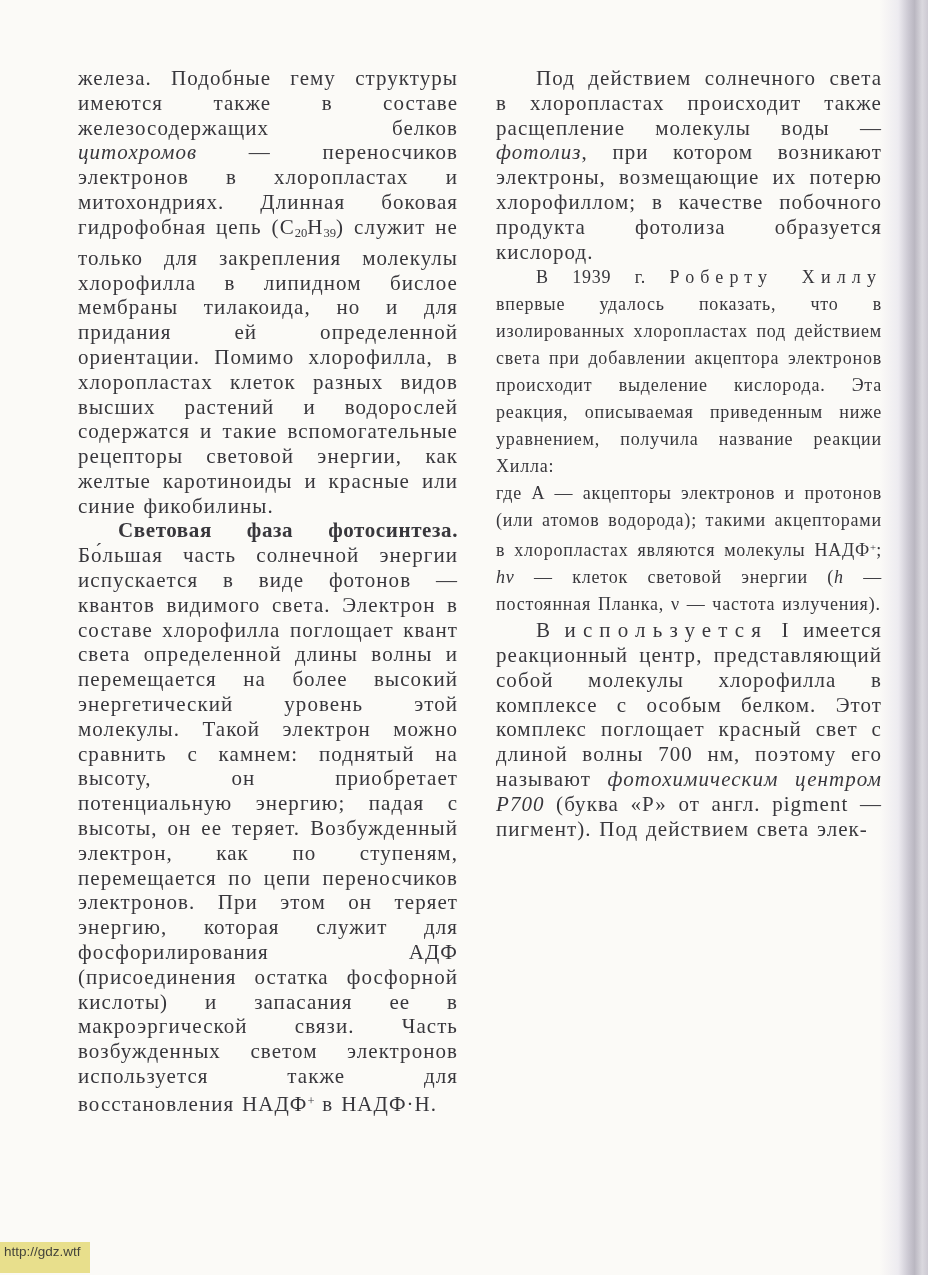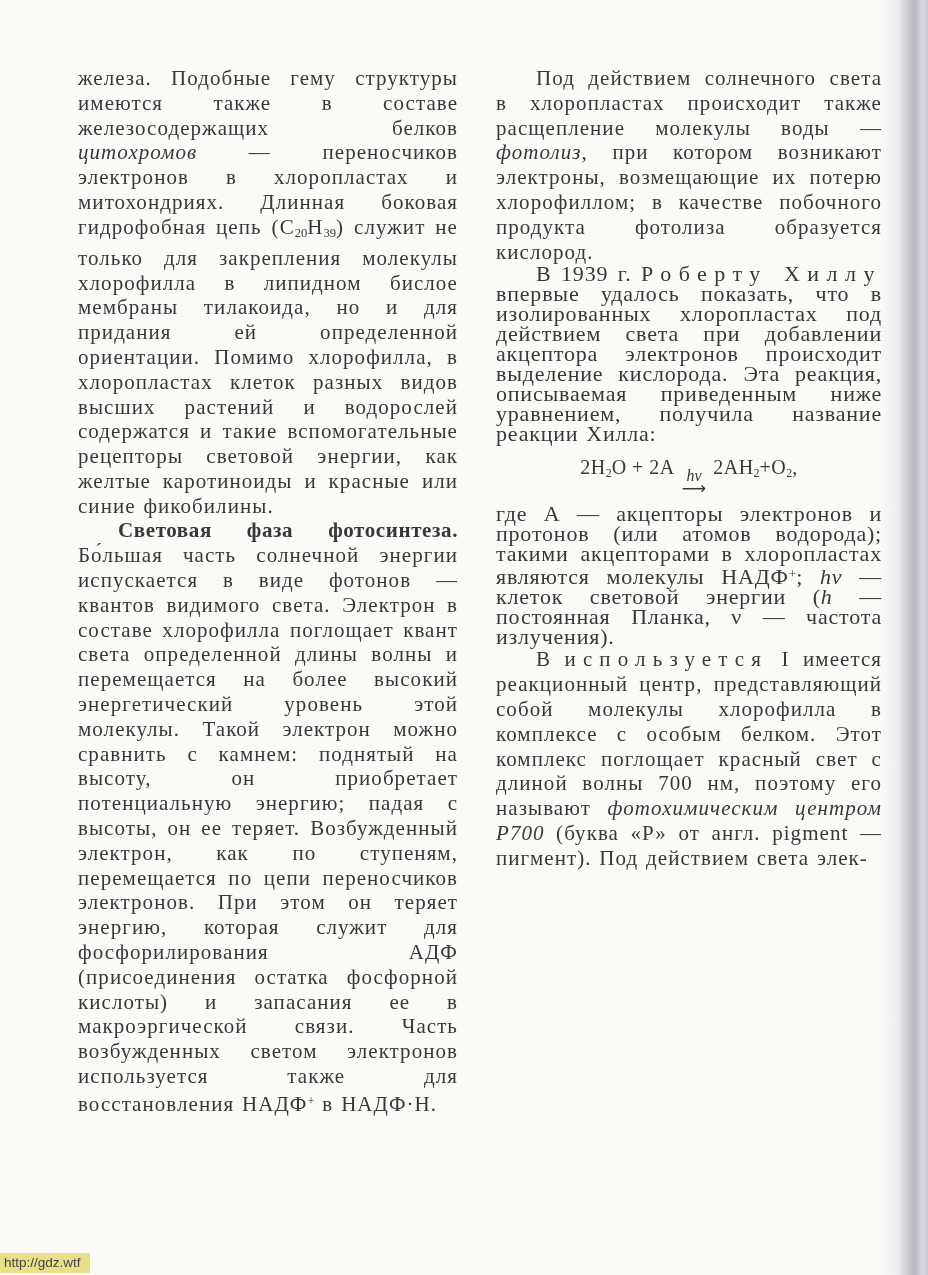--- a/index.html
+++ b/index.html
@@ -16,21 +16,21 @@
       #bab7c1 72%, #dad8de 88%, #cdcad3 100%);
   }
   .col{position:absolute;top:66px;text-align:justify;hyphens:auto;-webkit-hyphens:auto;}
   .col-left{left:78px;width:380px;}
   .col-right{left:496px;width:386px;}
   p.para{
     margin:0;font-size:21px;line-height:24.8px;
     letter-spacing:1.05px;word-spacing:1.5px;
   }
   p.para.indent{text-indent:40px;}
-  p.para.small{font-size:22px;line-height:20px;letter-spacing:0.8px;}
+  p.para.small{font-size:18px;line-height:27px;letter-spacing:0.8px;}
   p.para b{letter-spacing:0.6px;}
   .sp{letter-spacing:0.34em;}
   sub{font-size:0.6em;vertical-align:-0.25em;letter-spacing:0;}
   sup{font-size:0.6em;vertical-align:0.45em;letter-spacing:0;}
   .mt-petit{margin-top:7px;}
   .mb-petit{margin-bottom:15px;}
   .equation{
     font-size:20px;text-align:center;margin:12px 0 10px;
     letter-spacing:0.5px;line-height:normal;
   }
@@ -47,39 +47,35 @@
     position:absolute;left:0;width:100%;top:1160px;text-align:right;
     color:var(--page_number,#e96a5f);
     font-family:"Liberation Sans","DejaVu Sans",sans-serif;
     font-weight:bold;font-size:23px;letter-spacing:1.5px;
   }
   .watermark{
     position:absolute;left:0;bottom:2px;
     background:var(--watermark_bg,#e8df8c);
     color:#45453b;
     font-family:"Liberation Sans","DejaVu Sans",sans-serif;
-    font-size:13.5px;padding:2px 9px 3px 4px;
+    font-size:13.5px;padding:2px 9px 14px 4px;
   }
 </style>
 </head>
 <body>
 
 <div class="page">
   <div class="col col-left">
       <p class="para"><span>железа. Подобные гему структуры имеются также в составе железосодержащих белков </span><i>цитохромов</i><span> — переносчиков электронов в хлоропластах и митохондриях. Длинная боковая гидрофобная цепь (C</span><sub>20</sub><span>H</span><sub>39</sub><span>) служит не только для закрепления молекулы хлорофилла в липидном бислое мембраны тилакоида, но и для придания ей определенной ориентации. Помимо хлорофилла, в хлоропластах клеток разных видов высших растений и водорослей содержатся и такие вспомогательные рецепторы световой энергии, как желтые каротиноиды и красные или синие фикобилины.</span></p>
       <p class="para indent"><b>Световая фаза фотосинтеза.</b><span> Бо́льшая часть солнечной энергии испускается в виде фотонов — квантов видимого света. Электрон в составе хлорофилла поглощает квант света определенной длины волны и перемещается на более высокий энергетический уровень этой молекулы. Такой электрон можно сравнить с камнем: поднятый на высоту, он приобретает потенциальную энергию; падая с высоты, он ее теряет. Возбужденный электрон, как по ступеням, перемещается по цепи переносчиков электронов. При этом он теряет энергию, которая служит для фосфорилирования АДФ (присоединения остатка фосфорной кислоты) и запасания ее в макроэргической связи. Часть возбужденных светом электронов используется также для восстановления НАДФ</span><sup>+</sup><span> в НАДФ·Н.</span></p>
     </div>
 
   <div class="col col-right">
       <p class="para indent"><span>Под действием солнечного света в хлоропластах происходит также расщепление молекулы воды — </span><i>фотолиз</i><span>, при котором возникают электроны, возмещающие их потерю хлорофиллом; в качестве побочного продукта фотолиза образуется кислород.</span></p>
       <p class="para small indent mt-petit"><span>В 1939 г. </span><span class="sp">Роберту Хиллу</span><span> впервые удалось показать, что в изолированных хлоропластах под действием света при добавлении акцептора электронов происходит выделение кислорода. Эта реакция, описываемая приведенным ниже уравнением, получила название реакции Хилла:</span></p>
-      <div class="equation"><span>2H</span><sub>2</sub><span>O + 2A</span><span class="rxn">
-          <span class="rxn-top"><i>hν</i></span>
-          <span class="rxn-arrow">⟶</span>
-        </span><span>2AH</span><sub>2</sub><span>+O</span><sub>2</sub><span>,</span></div>
       <p class="para small mb-petit"><span>где А — акцепторы электронов и протонов (или атомов водорода); такими акцепторами в хлоропластах являются молекулы НАДФ</span><sup>+</sup><span>; </span><i>hν</i><span> — клеток световой энергии (</span><i>h</i><span> — постоянная Планка, ν — частота излучения).</span></p>
       <p class="para indent"><span>В </span><span class="sp">используется</span><span> I имеется реакционный центр, представляющий собой молекулы хлорофилла в комплексе с особым белком. Этот комплекс поглощает красный свет с длиной волны 700 нм, поэтому его называют </span><i>фотохимическим центром Р700</i><span> (буква «Р» от англ. pigment — пигмент). Под действием света элек-</span></p>
     </div>
 
   <div class="page-number">76</div>
 
   <div class="watermark">http://gdz.wtf</div>
 
   <div class="edge-right"></div>
 </div>

